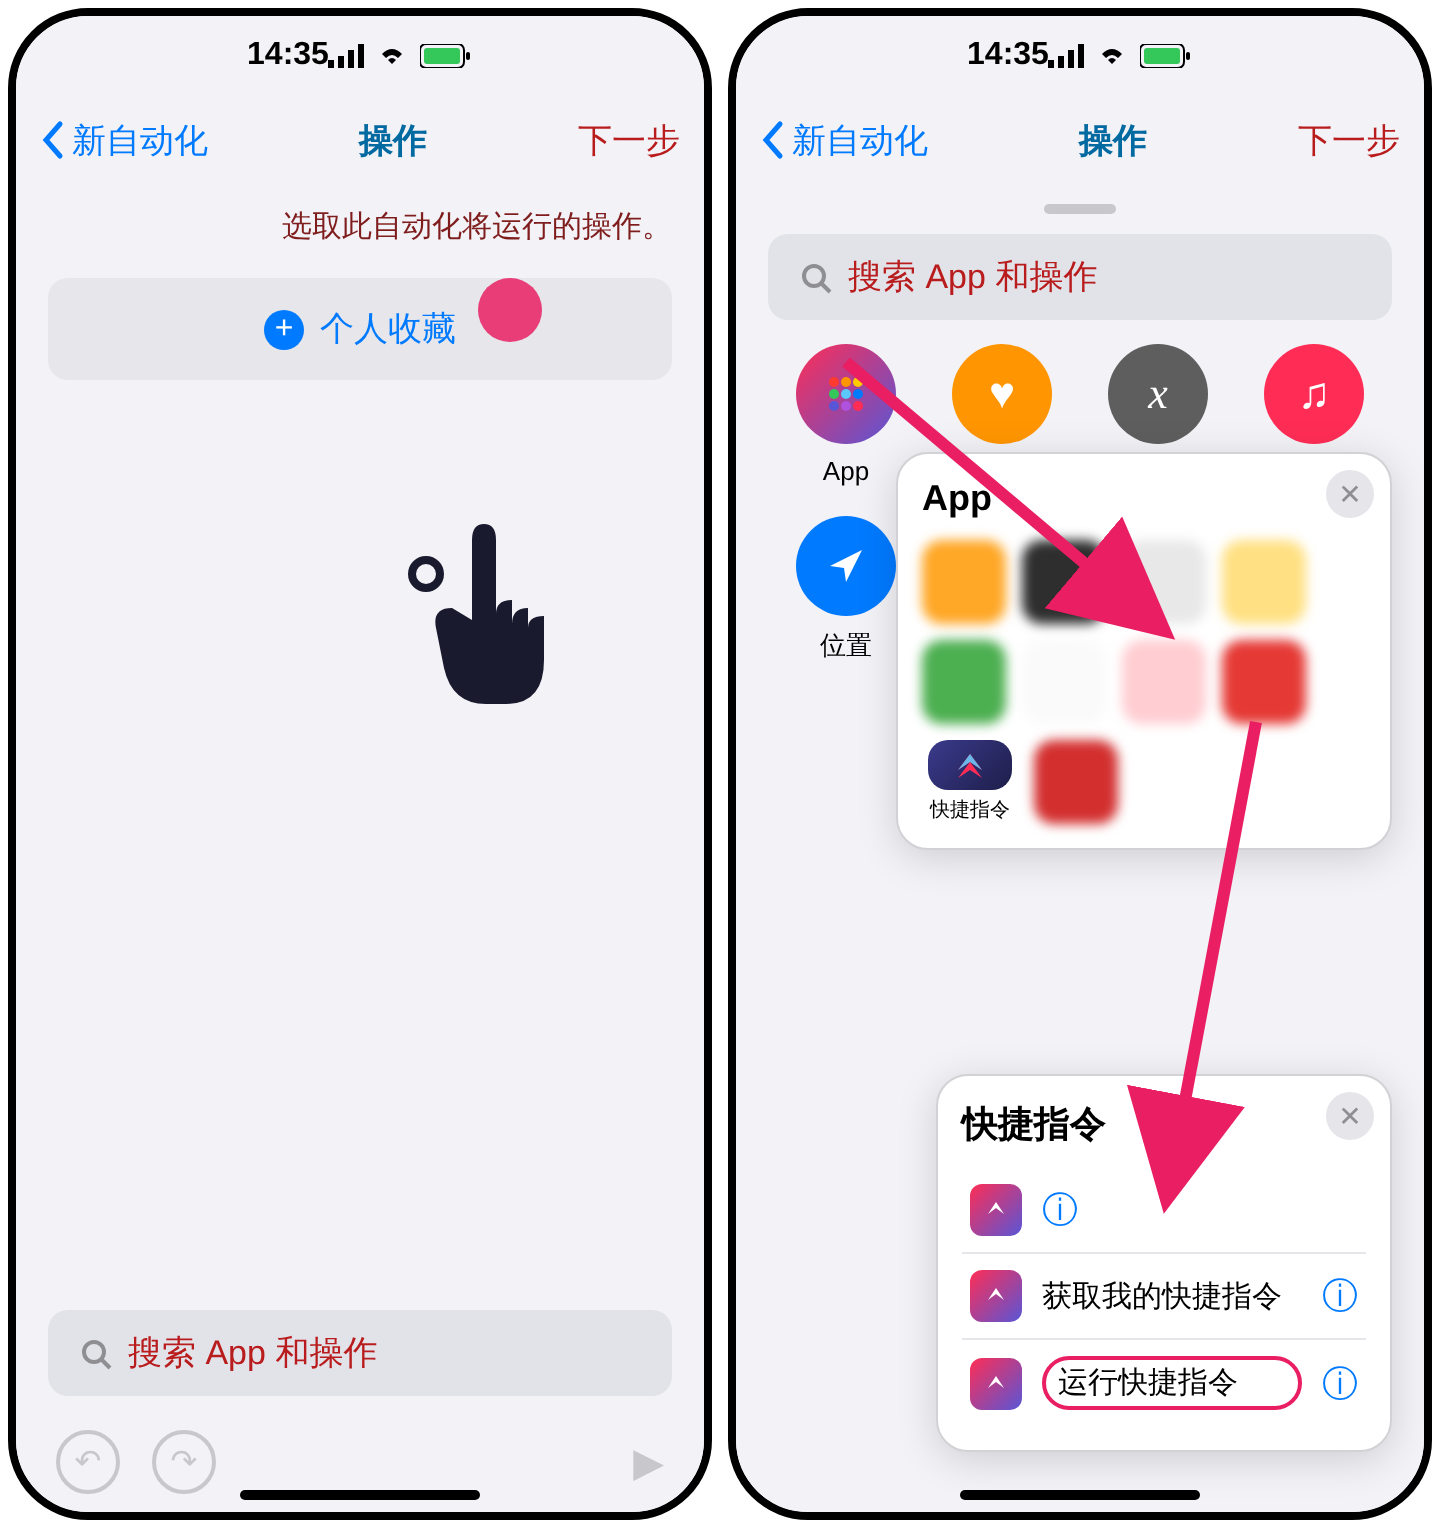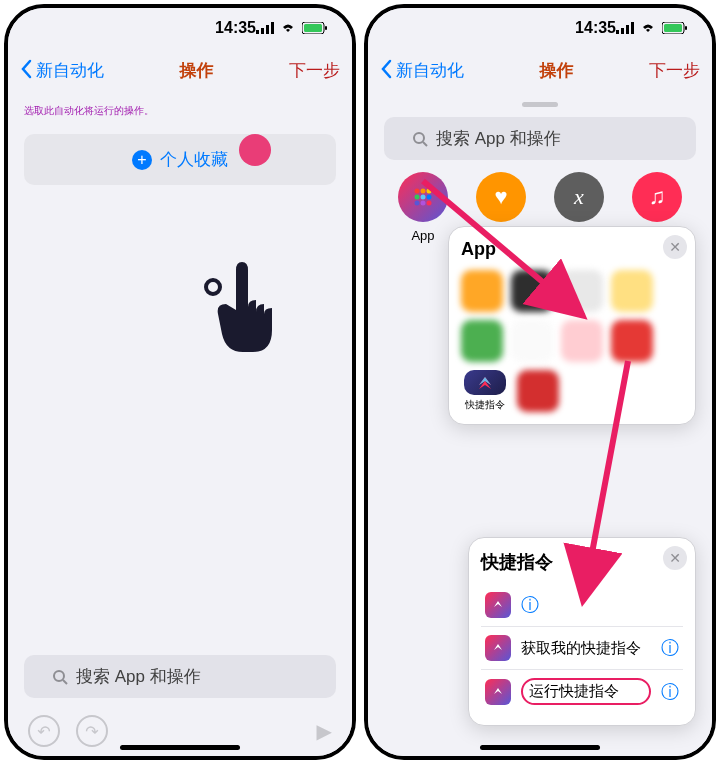--- a/index.html
+++ b/index.html
@@ -1,30 +1,30 @@
 <!DOCTYPE html>
 <html><head>
 <meta charset="utf-8">
 <style>
 * { box-sizing: border-box; margin: 0; padding: 0; }
 body { font-family: -apple-system, "Helvetica Neue", sans-serif; background: #fff; width: 720px; height: 764px; display: flex; gap: 8px; padding: 4px; }
 .phone { flex: 1; background: #f2f2f7; border-radius: 40px; border: 4px solid #000; overflow: hidden; position: relative; display: flex; flex-direction: column; }
-.statusbar { height: 40px; display: flex; align-items: center; justify-content: flex-end; padding: 0 24px; background: #f2f2f7; font-weight: 600; }
+.statusbar { height: 40px; display: flex; align-items: center; justify-content: center; padding: 0 24px; background: #f2f2f7; font-weight: 600; }
 .sb-right { display: flex; gap: 6px; align-items: center; }
 .navbar { height: 44px; display: flex; align-items: center; justify-content: space-between; padding: 0 12px; background: #f2f2f7; }
-.nav-back { color: #007aff; font-size: 17px; display: flex; }
-.nav-title { font-size: 17px; font-weight: 600; color: #c2410c; }
+.nav-back { color: #007aff; font-size: 17px; display: flex; align-items: center; }
+.nav-title { font-size: 17px; font-weight: 600; color: #0369a1; }
 .nav-next { color: #b91c1c; font-size: 17px; }
 .content { flex: 1; padding: 12px 16px; position: relative; }
-.hint { color: #a21caf; font-size: 10px; margin-bottom: 16px; }
+.hint { color: #7f1d1d; font-size: 15px; margin-bottom: 16px; text-align: right; }
 .add-btn { width: 100%; background: #e6e6eb; border-radius: 10px; padding: 14px; display: flex; align-items: center; justify-content: center; gap: 8px; color: #007aff; font-size: 17px; font-weight: 500; position: relative; }
 .plus-circle { width: 20px; height: 20px; border-radius: 50%; background: #007aff; color: #fff; display: flex; align-items: center; justify-content: center; font-size: 16px; }
 .tap-indicator { position: absolute; right: 65px; top: 0px; width: 32px; height: 32px; border-radius: 50%; background: #e91e63; opacity: 0.85; }
 .hand { position: absolute; top: 160px; left: 190px; font-size: 80px; pointer-events: none; }
-.searchbar { background: rgba(118,118,128,0.12); border-radius: 10px; padding: 10px 28px; display: flex; align-items: center; gap: 8px; color: #404040; font-size: 17px; }
+.searchbar { background: rgba(118,118,128,0.12); border-radius: 10px; padding: 10px 16px; display: flex; align-items: center; gap: 8px; color: #b91c1c; font-size: 17px; }
 .bottombar { height: 50px; display: flex; align-items: center; justify-content: space-between; padding: 0 20px; background: #f2f2f7; }
 .bb-btn { width: 32px; height: 32px; border-radius: 50%; border: 2px solid #c7c7cc; display: flex; align-items: center; justify-content: center; color: #c7c7cc; }
 .home-indicator { position: absolute; bottom: 6px; left: 50%; transform: translateX(-50%); width: 120px; height: 5px; background: #000; border-radius: 3px; }
 .search-top { margin: 0 16px 12px; }
 .category-grid { display: flex; flex-wrap: wrap; gap: 0; padding: 0 16px; }
 .cat-item { width: 25%; display: flex; flex-direction: column; align-items: center; gap: 6px; margin-bottom: 12px; }
 .cat-icon { width: 50px; height: 50px; border-radius: 50%; display: flex; align-items: center; justify-content: center; color: #fff; font-size: 22px; }
 .cat-label { font-size: 13px; color: #000; }
 .popover { position: absolute; background: #fff; border-radius: 16px; border: 1px solid #d1d1d6; box-shadow: 0 4px 20px rgba(0,0,0,0.15); padding: 12px; }
 .popover-close { position: absolute; top: 8px; right: 8px; width: 24px; height: 24px; border-radius: 50%; background: #e5e5ea; display: flex; align-items: center; justify-content: center; color: #8e8e93; font-size: 14px; }
@@ -175,20 +175,28 @@
         <span class="cat-label">个人收藏</span>
       </div>
       <div class="cat-item">
         <div class="cat-icon" style="background:#5e5e5e;font-style:italic;font-family:serif">x</div>
         <span class="cat-label">脚本</span>
       </div>
       <div class="cat-item">
         <div class="cat-icon" style="background:#ff2d55">♫</div>
         <span class="cat-label">媒体</span>
       </div>
+      <div class="cat-item">
+        <div class="cat-icon" style="background:#007aff">
+          <svg width="22" height="22">
+              <path d="M3 11 L19 3 L11 19 L10 12 Z" fill="#fff"></path>
+            </svg>
+        </div>
+        <span class="cat-label">位置</span>
+      </div>
     </div>
 
     <div class="popover" style="top:130px;left:80px;right:16px;">
       <div class="popover-close">✕</div>
       <div class="popover-title">App</div>
       <div class="app-grid">
         <div class="app-tile" style="background:#ffa726"></div>
         <div class="app-tile" style="background:#2e2e2e"></div>
         <div class="app-tile" style="background:#e8e8e8"></div>
         <div class="app-tile" style="background:#ffe082"></div>

